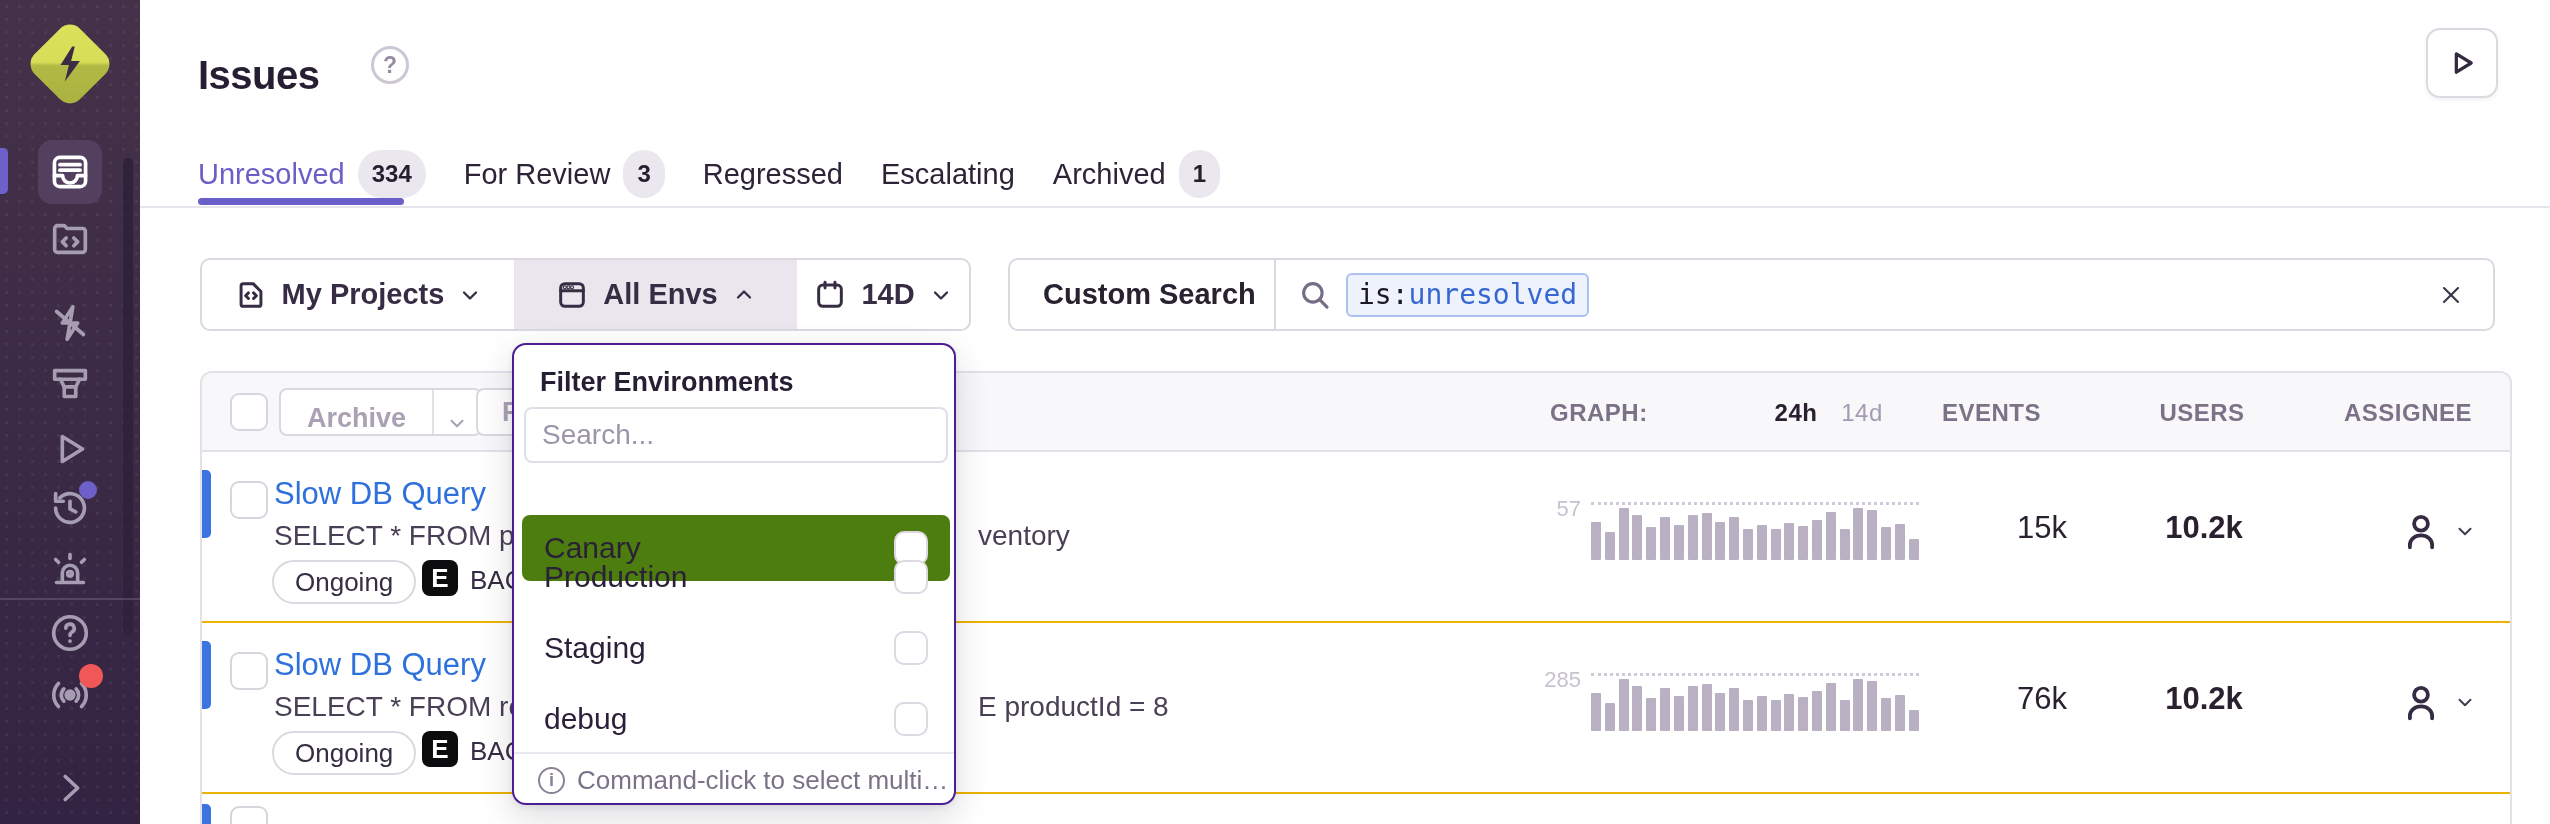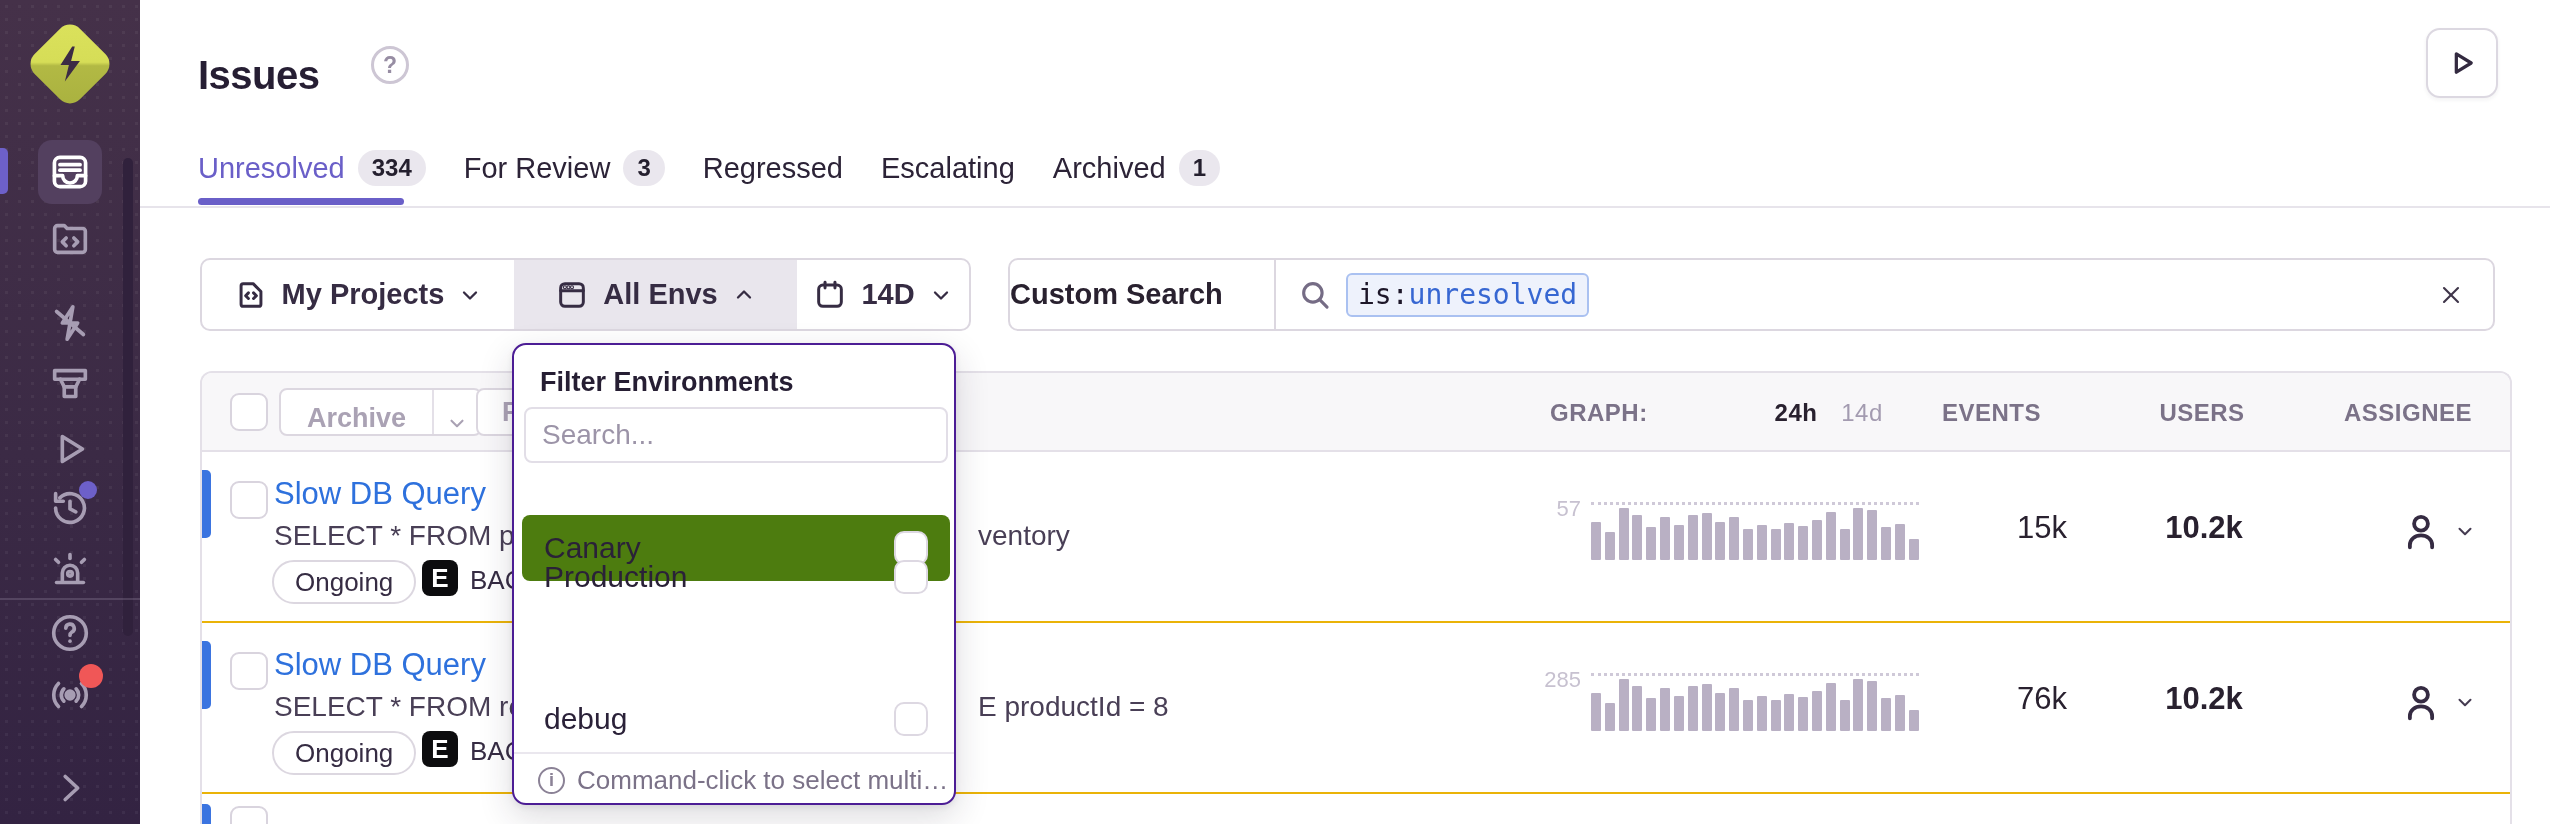--- a/index.html
+++ b/index.html
@@ -33,36 +33,36 @@
                border:3px solid #cdc6d4;color:#978da3;font-size:23px;font-weight:700;
                display:flex;align-items:center;justify-content:center;}
   .play-btn{position:absolute;left:2426px;top:28px;width:72px;height:70px;border-radius:14px;
             border:2px solid #dcd8e1;background:#fff;display:flex;align-items:center;justify-content:center;
             box-shadow:0 2px 4px rgba(40,30,50,0.06);}
 
   
   .tabs{position:absolute;left:198px;top:150px;display:flex;align-items:center;gap:38px;}
   .tab{display:flex;align-items:center;gap:13px;font-size:29px;color:#2c2337;cursor:pointer;}
   .tab.active{color:#6a5fc8;}
-  .tab-badge{background:#eae7ee;color:#241f2e;font-size:24px;font-weight:600;border-radius:999px;padding:6px 14px;line-height:1;}
+  .tab-badge{background:#eae7ee;color:#241f2e;font-size:24px;font-weight:600;border-radius:999px;padding:12px 14px;line-height:1;}
   .tab-underline{position:absolute;left:198px;top:198px;width:206px;height:7px;border-radius:4px;background:#6a5fc8;}
   .tabs-border{position:absolute;left:140px;top:206px;width:2410px;height:2px;background:#e7e4eb;}
 
   
   .filter-bar{position:absolute;left:200px;top:258px;width:771px;height:73px;border:2px solid #dcd7e0;
               border-radius:10px;background:#fff;display:flex;overflow:hidden;}
   .filter-seg{display:flex;align-items:center;justify-content:center;gap:14px;font-size:29px;font-weight:600;color:#362c43;}
   .filter-seg.projects{width:312px;}
   .filter-seg.envs{width:283px;background:#e9e6ed;}
   .filter-seg.dates{width:172px;}
 
   
   .search-bar{position:absolute;left:1008px;top:258px;width:1487px;height:73px;border:2px solid #dcd7e0;
               border-radius:10px;background:#fff;display:flex;align-items:center;}
-  .custom-search{width:264px;font-size:29px;font-weight:600;color:#29212f;}
+  .custom-search{width:264px;padding-left:33px;font-size:29px;font-weight:600;color:#29212f;}
   .search-divider{width:2px;height:69px;background:#dcd7e0;}
   .search-mag{margin-left:22px;}
   .search-token{margin-left:14px;font-family:"DejaVu Sans Mono",monospace;font-size:28px;line-height:1;
                 background:#eef2fc;border:2px solid #aac1f1;border-radius:6px;padding:6px 10px;}
   .tok-key{color:#1d1729;}
   .tok-val{color:#3767d2;}
   .search-clear{margin-left:auto;margin-right:28px;}
 
   
   .table{position:absolute;left:200px;top:371px;width:2312px;height:453px;border:2px solid #e4e0e8;
@@ -456,20 +456,24 @@
     <div class="dd-title">Filter Environments</div>
     <input class="dd-search" placeholder="Search..." style="">
     <div class="dd-option hover" style="top:128px">
       <span class="dd-opt-label">Canary</span>
       <span class="dd-check"></span>
     </div>
     <div class="dd-option" style="top:199px">
       <span class="dd-opt-label">Production</span>
       <span class="dd-check"></span>
     </div>
+    <div class="dd-option" style="top:270px">
+      <span class="dd-opt-label">Staging</span>
+      <span class="dd-check"></span>
+    </div>
     <div class="dd-option" style="top:341px">
       <span class="dd-opt-label">debug</span>
       <span class="dd-check"></span>
     </div>
     <div class="dd-footer">
       <span class="dd-info">i</span>
       <span class="dd-footer-text">Command-click to select multi…</span>
     </div>
   </div>
 

